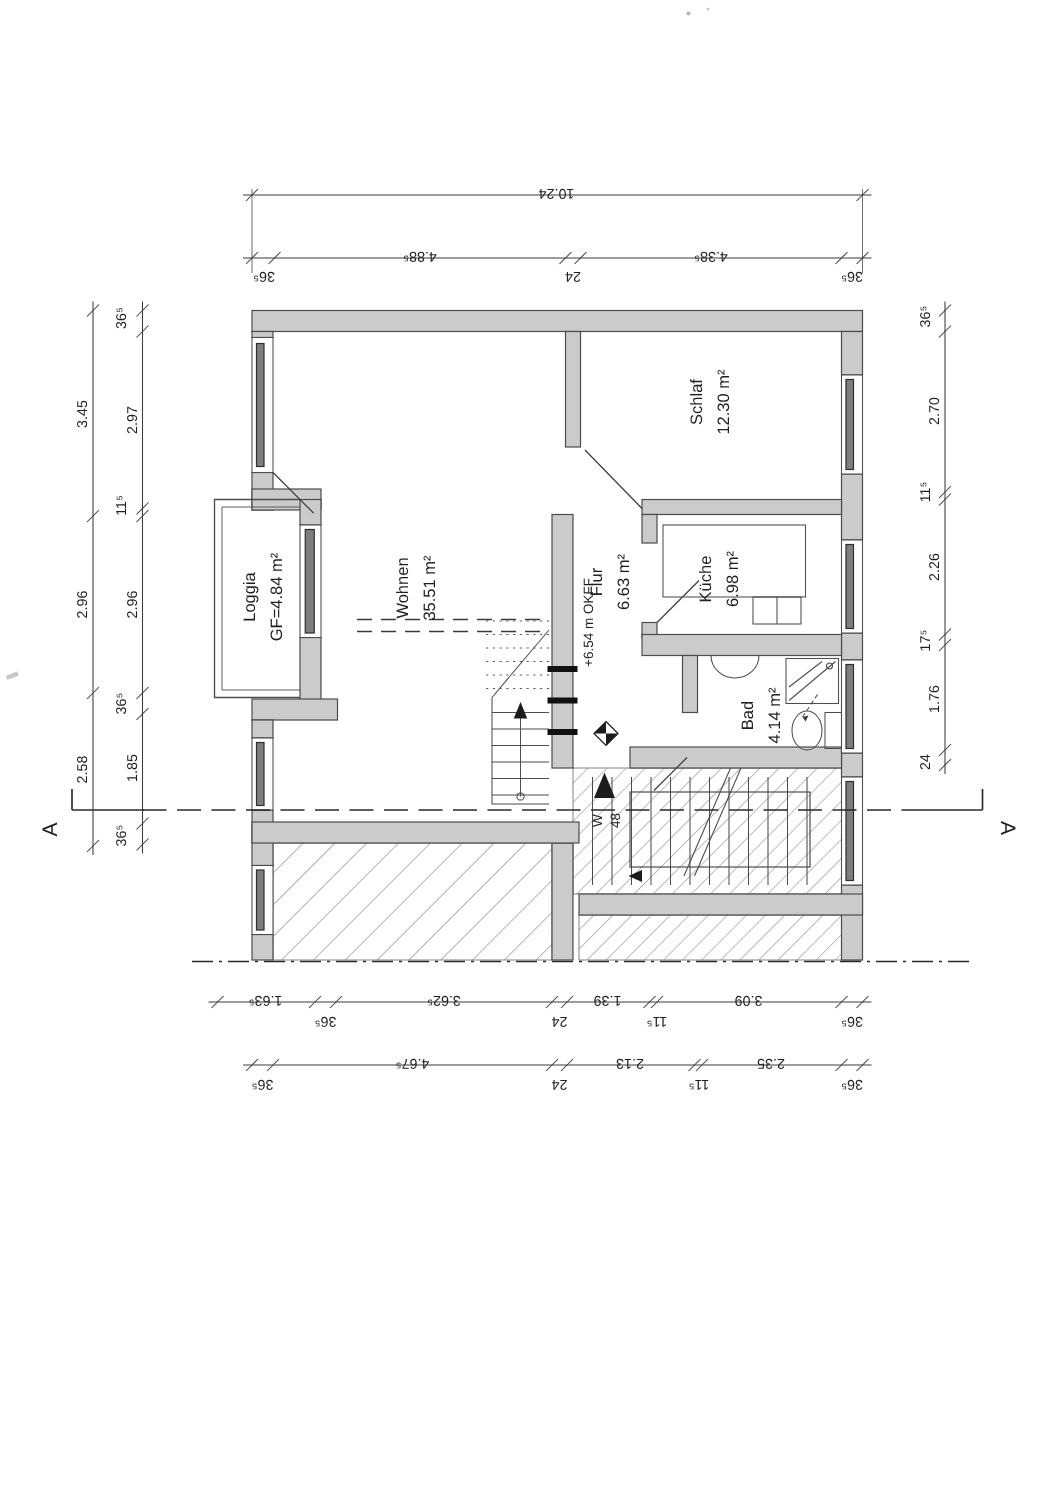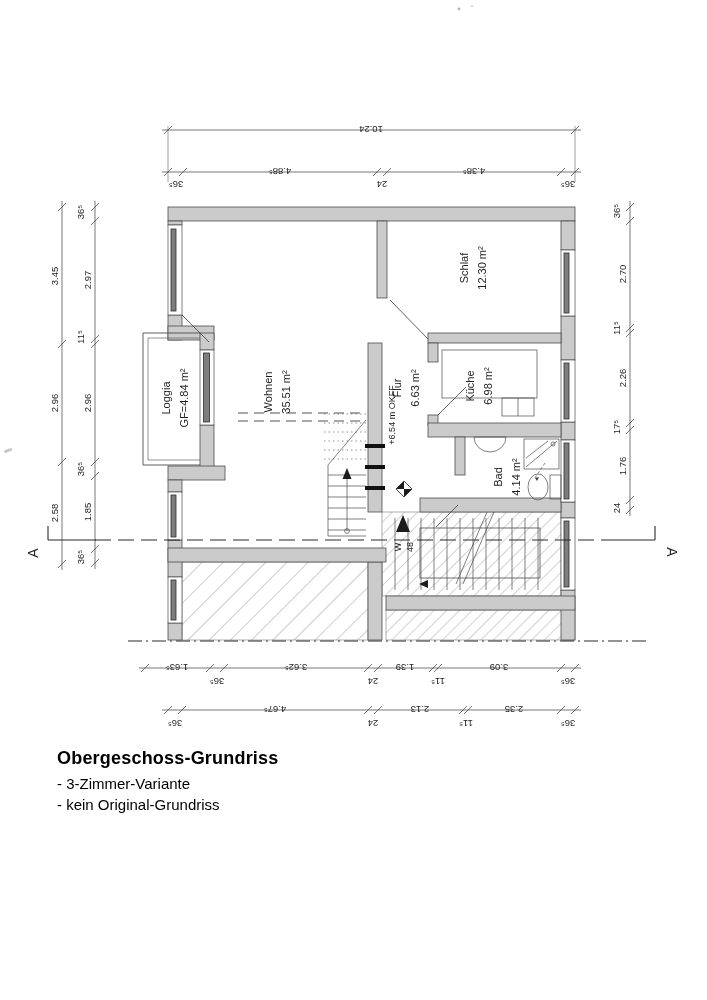--- a/index.html
+++ b/index.html
@@ -325,18 +325,13 @@
     <text class="dim" x="175" y="720" transform="rotate(180 175 720)">36⁵</text>
     <text class="dim" x="275" y="706" transform="rotate(180 275 706)">4.67⁵</text>
     <text class="dim" x="373" y="720" transform="rotate(180 373 720)">24</text>
     <text class="dim" x="420" y="706" transform="rotate(180 420 706)">2.13</text>
     <text class="dim" x="466" y="720" transform="rotate(180 466 720)">11⁵</text>
     <text class="dim" x="514" y="706" transform="rotate(180 514 706)">2.35</text>
     <text class="dim" x="568" y="720" transform="rotate(180 568 720)">36⁵</text>
   </g>
 </svg>
 
-  <div class="titleblock">
-    <h1>Obergeschoss-Grundriss</h1>
-    <div>- 3-Zimmer-Variante</div>
-    <div>- kein Original-Grundriss</div>
-  </div>
 </div>
 
 </body></html>

